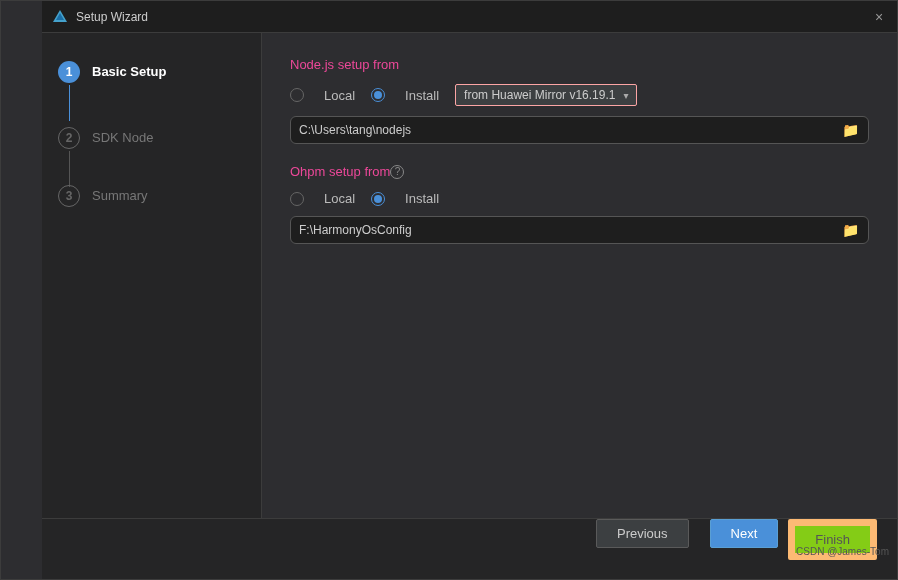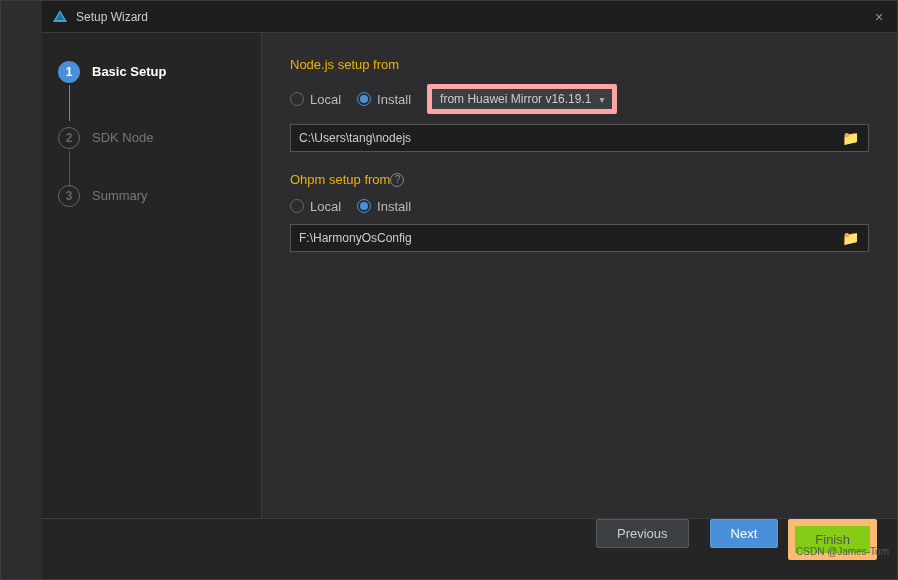--- a/index.html
+++ b/index.html
@@ -129,34 +129,35 @@
     
     .right-panel {
       flex: 1;
       background: #2d2d30;
       padding: 24px 28px;
       overflow-y: auto;
     }
 
     .section-title {
       font-size: 13px;
-      color: #eab308;
+      color: #ec4899;
       margin-bottom: 12px;
     }
 
     .option-row {
       display: flex;
       align-items: center;
       margin-bottom: 10px;
       gap: 16px;
     }
 
     .radio-group {
       display: flex;
-      gap: 6px;
+      align-items: center;
+      gap: 20px;
       cursor: pointer;
     }
 
     .radio-outer {
       width: 14px;
       height: 14px;
       border-radius: 50%;
       border: 1px solid #666;
       display: flex;
       align-items: center;
@@ -177,21 +178,21 @@
     .radio-label {
       color: #bbb;
       font-size: 13px;
     }
 
     
     .dropdown {
       display: flex;
       align-items: center;
       background: #3c3f41;
-      border: 5px solid #fca5a5;
+      border: 1px solid #fca5a5;
       border-radius: 2px;
       padding: 3px 8px;
       gap: 8px;
       cursor: pointer;
       min-width: 160px;
     }
     .dropdown-text {
       color: #ccc;
       font-size: 12px;
       flex: 1;
@@ -200,21 +201,21 @@
       color: #aaa;
       font-size: 10px;
     }
 
     
     .path-row {
       display: flex;
       align-items: center;
       background: #1e1e1e;
       border: 1px solid #555;
-      border-radius: 0;
+      border-radius: 6px;
       padding: 5px 8px;
       margin-bottom: 20px;
     }
     .path-text {
       flex: 1;
       color: #ccc;
       font-size: 12px;
     }
     .folder-icon {
       color: #888;

